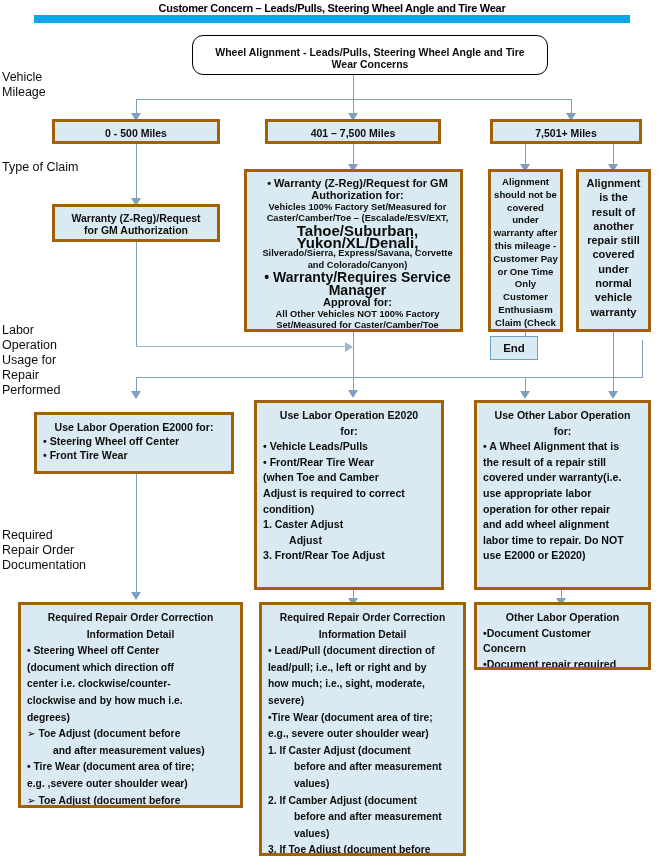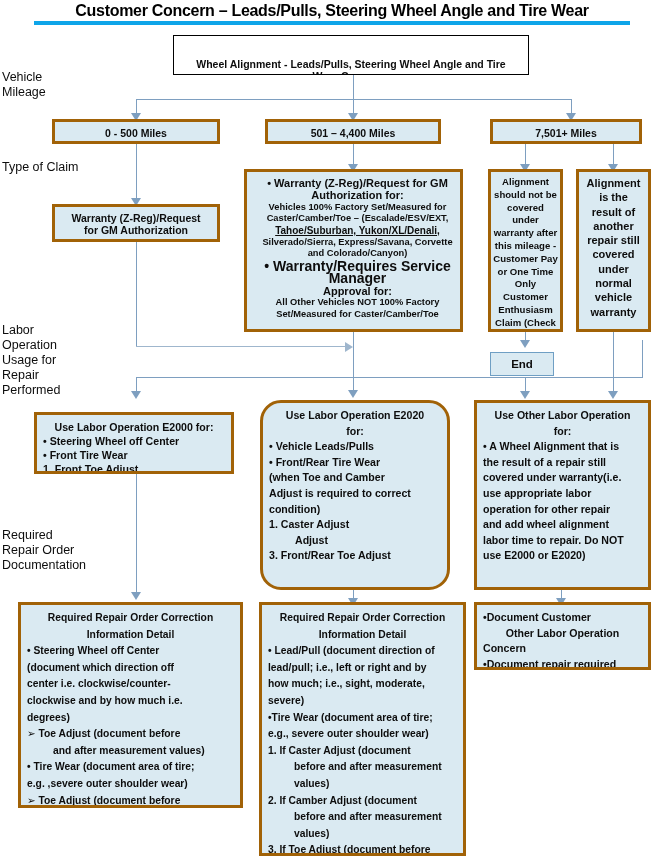--- a/index.html
+++ b/index.html
@@ -14,25 +14,25 @@
     color: #0d0d0d;
     overflow: hidden;
   }
   #stage { position: absolute; left:0; top:0; width:663px; height:867px; }
 
   
   .title {
     position: absolute;
     left: 34px; top: 2px; width: 596px;
     text-align: center;
-    font-size: 16px;
+    font-size: 11px;
     font-weight: bold;
     letter-spacing: -0.3px;
     color: #000;
-    border-bottom: 4px solid #0ea5e9;
+    border-bottom: 8px solid #0ea5e9;
     padding-bottom: 1px;
     white-space: nowrap;
   }
 
   
   .rowlabel {
     position: absolute;
     font-size: 12.5px;
     font-weight: normal;
     color: #0d0d0d;
@@ -106,39 +106,39 @@
     <span class="ln">Claim</span>
   </div>
 
   <div class="rowlabel" style="left:2px; top:528px;">
     <span class="ln">Required</span>
     <span class="ln">Repair</span>
     <span class="ln">Order</span>
     <span class="ln">Documentation</span>
   </div>
 
-  <div class="box white ctr" style="left:173px; top:35px; width:356px; height:40px; padding-top:22px;">
+  <div class="box white ctr" style="left:192px; top:35px; width:356px; height:40px; padding-top:10px;border-radius:11px;">
     <span class="ln c">Wheel Alignment - Leads/Pulls, Steering Wheel Angle and Tire</span>
     <span class="ln c">Wear Concerns</span>
   </div>
 
   <div class="vline" style="left:353px; top:75px; height:25px;"></div>
   <div class="hline" style="left:136px; top:99px; width:436px;"></div>
   <div class="vline" style="left:136px; top:99px; height:16px;"></div>
   <div class="arrow" style="left:131px; top:113px;"></div>
   <div class="vline" style="left:353px; top:99px; height:16px;"></div>
   <div class="arrow" style="left:348px; top:113px;"></div>
   <div class="vline" style="left:571px; top:99px; height:16px;"></div>
   <div class="arrow" style="left:566px; top:113px;"></div>
 
   <div class="box blue ctr" style="left:52px; top:119px; width:168px; height:25px; padding-top:5px;">
     <span class="ln c">0 - 500 Miles</span>
   </div>
   <div class="box blue ctr" style="left:265px; top:119px; width:176px; height:25px; padding-top:5px;">
-    <span class="ln c">501 – 4,400 Miles</span>
+    <span class="ln c">401 – 7,500 Miles</span>
   </div>
   <div class="box blue ctr" style="left:490px; top:119px; width:152px; height:25px; padding-top:5px;">
     <span class="ln c">7,501+ Miles</span>
   </div>
 
   <div class="vline" style="left:136px; top:144px; height:57px;"></div>
   <div class="arrow" style="left:131px; top:198px;"></div>
 
   <div class="vline" style="left:353px; top:144px; height:24px;"></div>
   <div class="arrow" style="left:348px; top:164px;"></div>
@@ -152,21 +152,21 @@
   <div class="box blue ctr" style="left:52px; top:204px; width:168px; height:38px; padding-top:5px;">
     <span class="ln c">Warranty (Z-Reg)/Request</span>
     <span class="ln c">for GM  Authorization</span>
   </div>
 
   <div class="box blue" style="left:244px; top:169px; width:219px; height:163px; padding:5px 4px 0 12px;">
     <span class="ln c" style="font-size:11px;">• Warranty (Z-Reg)/Request for GM</span>
     <span class="ln c" style="font-size:11px;">Authorization for:</span>
     <span class="ln c" style="font-size:9.3px; line-height:11.6px;">Vehicles 100% Factory Set/Measured for</span>
     <span class="ln c" style="font-size:9.3px; line-height:11.6px;">Caster/Camber/Toe – (Escalade/ESV/EXT,</span>
-    <span class="ln c" style="font-size:10px; line-height:11.6px;text-decoration:underline;">Tahoe/Suburban, Yukon/XL/Denali,</span>
+    <span class="ln c" style="font-size:15px; line-height:11.6px;">Tahoe/Suburban, Yukon/XL/Denali,</span>
     <span class="ln c" style="font-size:9.3px; line-height:11.6px;">Silverado/Sierra, Express/Savana,  Corvette</span>
     <span class="ln c" style="font-size:9.3px; line-height:11.6px;">and Colorado/Canyon)</span>
     <span class="ln c" style="font-size:14px;">• Warranty/Requires Service Manager</span>
     <span class="ln c" style="font-size:11px;">Approval for:</span>
     <span class="ln c" style="font-size:9.3px; line-height:11.6px;">All Other Vehicles NOT 100% Factory</span>
     <span class="ln c" style="font-size:9.3px; line-height:11.6px;">Set/Measured for Caster/Camber/Toe</span>
   </div>
 
   <div class="box blue ctr" style="left:488px; top:169px; width:75px; height:163px; padding:4px 2px 0 2px; font-size:9.6px; line-height:12.8px;">
     <span class="ln c">Alignment</span>
@@ -191,21 +191,21 @@
     <span class="ln c">repair still</span>
     <span class="ln c">covered</span>
     <span class="ln c">under</span>
     <span class="ln c">normal</span>
     <span class="ln c">vehicle</span>
     <span class="ln c">warranty</span>
   </div>
 
   <div class="vline" style="left:525px; top:332px; height:12px;"></div>
   <div class="arrow" style="left:520px; top:340px;"></div>
-  <div class="box bluesoft ctr" style="left:490px; top:352px; width:64px; height:24px; padding-top:5px; font-size:11.5px;">
+  <div class="box bluesoft ctr" style="left:490px; top:336px; width:48px; height:24px; padding-top:5px; font-size:11.5px;">
     <span class="ln c">End</span>
   </div>
 
   <div class="vline" style="left:136px; top:242px; height:105px;"></div>
   <div class="hline thick" style="left:136px; top:346px; width:213px;"></div>
   <div class="arrow right" style="left:345px; top:342px;"></div>
 
   <div class="vline" style="left:353px; top:332px; height:62px;"></div>
   <div class="arrow" style="left:348px; top:390px;"></div>
 
@@ -217,24 +217,23 @@
   <div class="vline" style="left:525px; top:377px; height:18px;"></div>
   <div class="arrow" style="left:520px; top:391px;"></div>
 
   <div class="vline" style="left:613px; top:332px; height:63px;"></div>
   <div class="arrow" style="left:608px; top:391px;"></div>
 
   <div class="box blue" style="left:34px; top:412px; width:200px; height:62px; padding:5px 6px 0 6px; font-size:10.6px; line-height:14px;">
     <span class="ln c">Use Labor Operation E2000 for:</span>
     <span class="ln">• Steering Wheel off Center</span>
     <span class="ln">• Front Tire Wear</span>
-    <span class="ln">1.    Front Toe Adjust</span>
-  </div>
-
-  <div class="box blue" style="left:260px; top:400px; width:190px; height:190px; padding:5px 6px 0 6px; font-size:10.6px; line-height:15.6px;border-radius:21px;">
+  </div>
+
+  <div class="box blue" style="left:254px; top:400px; width:190px; height:190px; padding:5px 6px 0 6px; font-size:10.6px; line-height:15.6px;">
     <span class="ln c">Use Labor Operation E2020</span>
     <span class="ln c">for:</span>
     <span class="ln">• Vehicle Leads/Pulls</span>
     <span class="ln">• Front/Rear Tire Wear</span>
     <span class="ln">(when Toe and Camber</span>
     <span class="ln">Adjust is required to correct</span>
     <span class="ln">condition)</span>
     <span class="ln">1.    Caster Adjust</span>
     <span class="ln cont">Adjust</span>
     <span class="ln">3.    Front/Rear Toe Adjust</span>
@@ -291,19 +290,19 @@
     <span class="ln cont">before and after measurement</span>
     <span class="ln cont">values)</span>
     <span class="ln">2.     If Camber Adjust (document</span>
     <span class="ln cont">before and after measurement</span>
     <span class="ln cont">values)</span>
     <span class="ln">3.     If Toe Adjust (document before</span>
 
   </div>
 
   <div class="box blue" style="left:474px; top:602px; width:177px; height:68px; padding:5px 6px 0 6px; font-size:10.6px; line-height:15.6px;">
+    <span class="ln c">Other Labor Operation</span>
     <span class="ln">•Document Customer</span>
-    <span class="ln c">Other Labor Operation</span>
     <span class="ln">Concern</span>
     <span class="ln">•Document repair required</span>
   </div>
 
 </div>
 
 </body></html>

